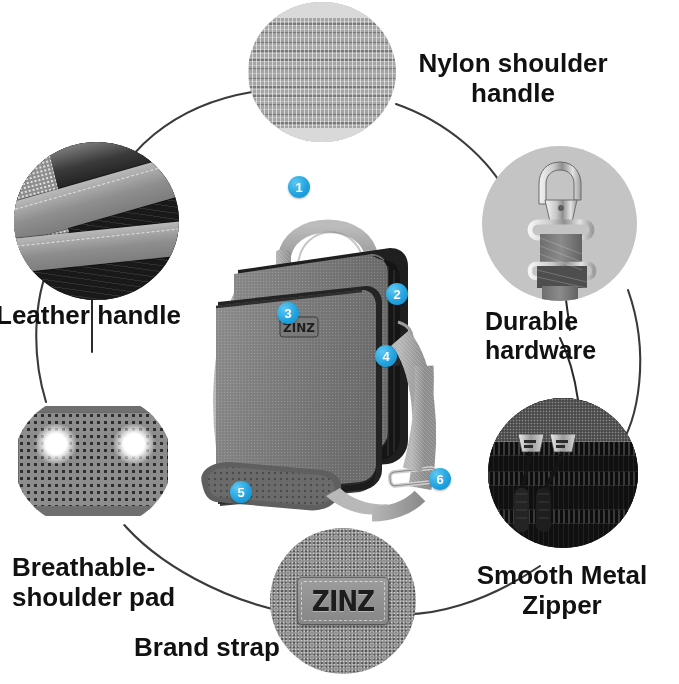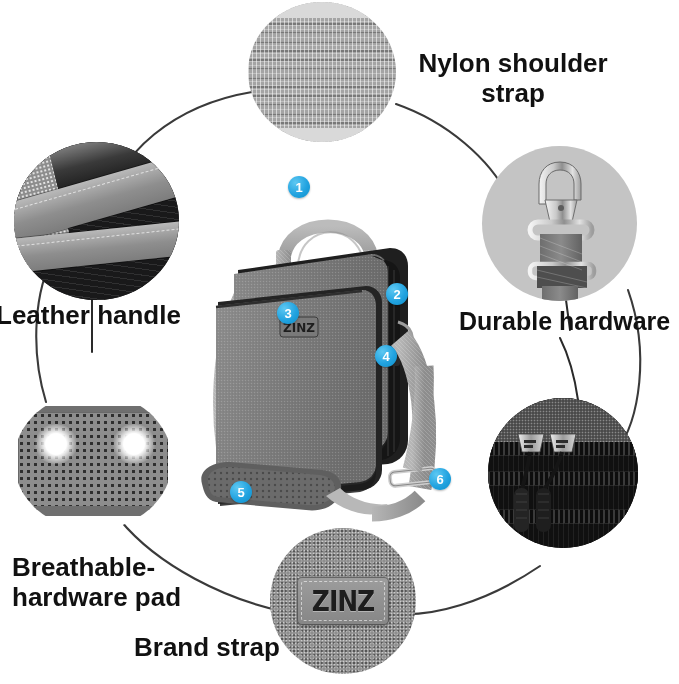--- a/index.html
+++ b/index.html
@@ -366,25 +366,27 @@
   </div>
 
   <div class="badge" style="left:288px;top:176px;">1</div>
   <div class="badge" style="left:386px;top:283px;">2</div>
   <div class="badge" style="left:277px;top:302px;">3</div>
   <div class="badge" style="left:375px;top:345px;">4</div>
   <div class="badge" style="left:230px;top:481px;">5</div>
   <div class="badge" style="left:429px;top:468px;">6</div>
 
   <div class="label" style="left:406px;top:48px;width:214px;font-size:26px;text-align:center;">Nylon shoulder
-strap</div>
+handle</div>
 
   <div class="label" style="left:-4px;top:300px;font-size:26px;">Leather handle</div>
 
-  <div class="label" style="left:459px;top:307px;font-size:25px;">Durable hardware</div>
+  <div class="label" style="left:485px;top:307px;font-size:25px;">Durable hardware</div>
 
   <div class="label" style="left:12px;top:552px;font-size:26px;text-align:left;">Breathable-
-hardware pad</div>
-
+shoulder pad</div>
+
+  <div class="label" style="left:448px;top:560px;width:228px;font-size:26px;text-align:center;">Smooth Metal
+Zipper</div>
 
   <div class="label" style="left:134px;top:632px;font-size:26px;">Brand strap</div>
 
 </div>
 
 </body></html>

